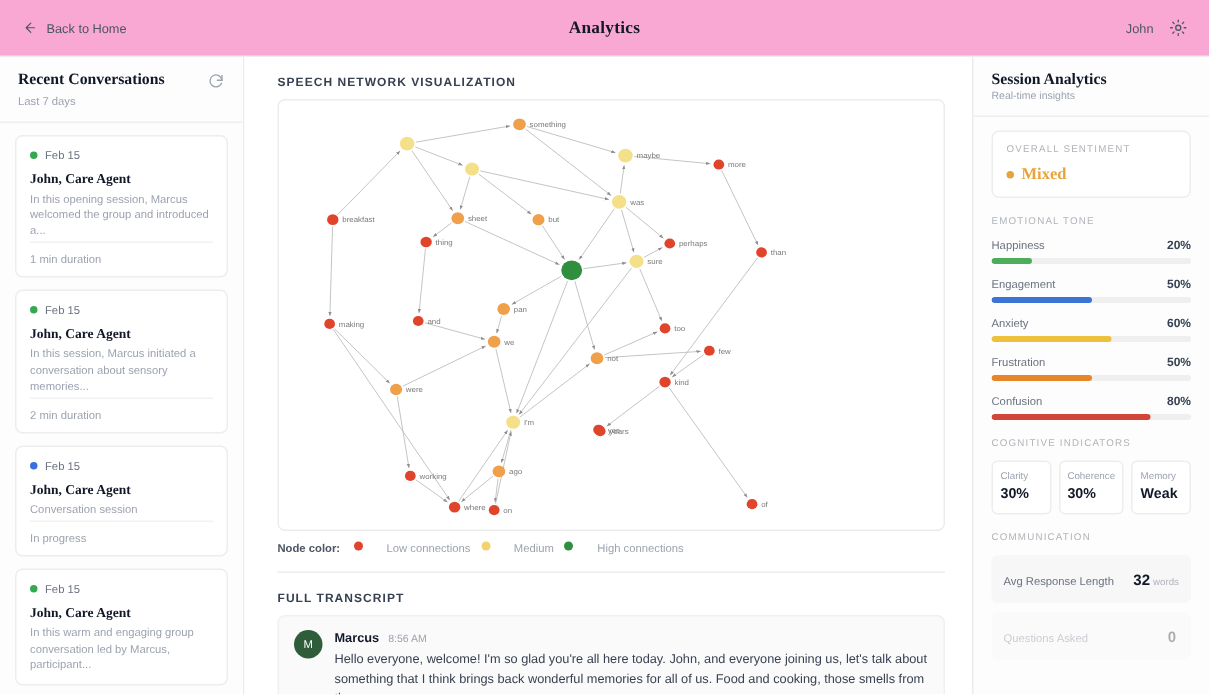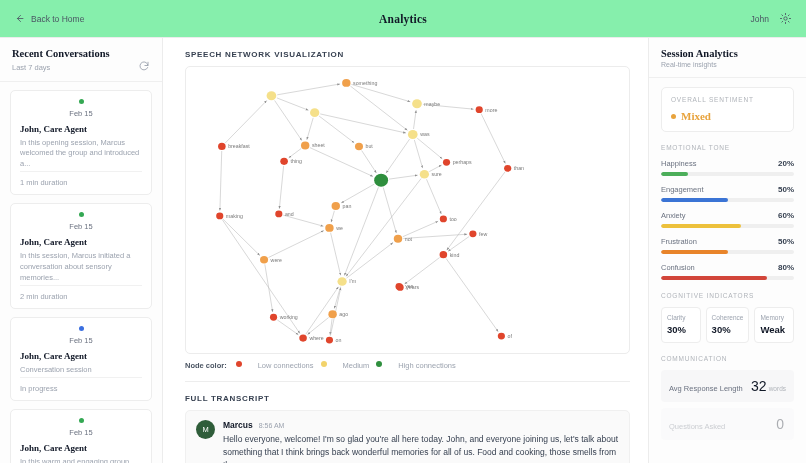--- a/index.html
+++ b/index.html
@@ -11,21 +11,21 @@
     overflow: hidden;
   }
   .app { width: 806px; height: 463px; display: flex; flex-direction: column; }
 
   
   .topbar {
     height: 38px; min-height: 38px;
     border-bottom: 1px solid #ececec;
     display: flex; align-items: center;
     padding: 0 14px;
-    background: #86efac;
+    background: #f9a8d4;
     position: relative;
   }
   .back { display: flex; align-items: center; gap: 6px; cursor: pointer; }
   .back-arrow { width: 11px; height: 11px; display: block; }
   .back-label { font-size: 8.5px; color: #4b5563; }
   .brand {
     position: absolute; left: 0; right: 0; text-align: center;
     font-family: "Liberation Serif", serif;
     font-weight: 700; font-size: 11.5px; color: #111827;
     letter-spacing: .2px; pointer-events: none;
@@ -37,33 +37,33 @@
   
   .body { flex: 1; display: flex; min-height: 0; }
 
   
   .sidebar {
     width: 163px; min-width: 163px;
     border-right: 1px solid #ececec;
     background: #fdfdfd;
     display: flex; flex-direction: column; min-height: 0;
   }
-  .side-head { padding: 10px 12px 9px; border-bottom: 1px solid #efefef; display: flex; align-items: flex-end; }
+  .side-head { padding: 10px 12px 9px; border-bottom: 1px solid #efefef; display: flex; align-items: flex-start; }
   .side-title {
     font-family: "Liberation Serif", serif; font-weight: 700;
     font-size: 10.5px; color: #111827; line-height: 1.2;
   }
   .side-sub { font-size: 7.5px; color: #9ca3af; margin-top: 2px; }
   .refresh { margin-left: auto; width: 12px; height: 12px; cursor: pointer; display:block; }
   .conv-list { flex: 1; overflow: hidden; padding: 8px 10px 0; }
   .conv-card {
     background: #fff; border: 1px solid #ededed; border-radius: 5px;
     padding: 8px 9px 7px; margin-bottom: 8px; cursor: pointer;
   }
-  .conv-top { display: flex; align-items: center; gap: 5px; flex-direction: column; }
+  .conv-top { display: flex; align-items: center; gap: 5px; }
   .dot { width: 5px; height: 5px; border-radius: 50%; display: block; }
   .conv-date { font-size: 7.5px; color: #6b7280; }
   .conv-name {
     font-family: "Liberation Serif", serif; font-weight: 700;
     font-size: 9px; color: #111827; margin-top: 6px;
   }
   .conv-snippet { font-size: 7.5px; color: #9ca3af; line-height: 1.45; margin-top: 4px; }
   .conv-foot {
     font-size: 7.5px; color: #9ca3af; margin-top: 1px;
     padding-top: 6px; border-top: 1px solid #f1f1f1;
@@ -119,21 +119,21 @@
   .bar-fill { height: 100%; border-radius: 3px; }
   .cog-grid { display: flex; gap: 5px; }
   .cog-card { flex: 1; border: 1px solid #ededed; border-radius: 4px; padding: 6px 5px 7px; background: #fff; }
   .cog-name { font-size: 6.5px; color: #9ca3af; }
   .cog-val { font-size: 9.5px; font-weight: 700; color: #111827; margin-top: 3px; }
   .comm-row {
     background: #f7f7f8; border-radius: 4px; padding: 7px 8px;
     display: flex; align-items: baseline; justify-content: space-between; margin-bottom: 6px;
   }
   .comm-name { font-size: 7.5px; color: #6b7280; }
-  .comm-val { font-size: 14px; font-weight: 400; color: #111827; }
+  .comm-val { font-size: 10px; font-weight: 700; color: #111827; }
   .comm-unit { font-size: 6.5px; color: #b0b4ba; margin-left: 2px; font-weight: 400; }
   .comm-row.cut { opacity: .35; }
 </style>
 </head>
 <body>
 
 <div class="app">
 
   <div class="topbar">
     <div class="back">

